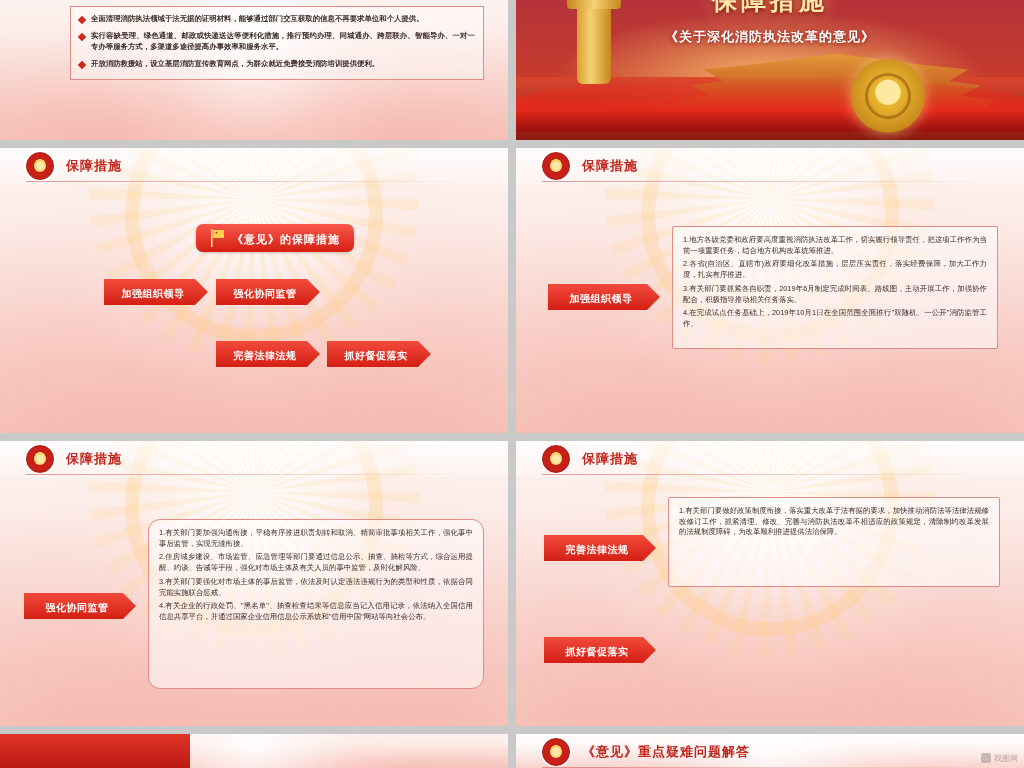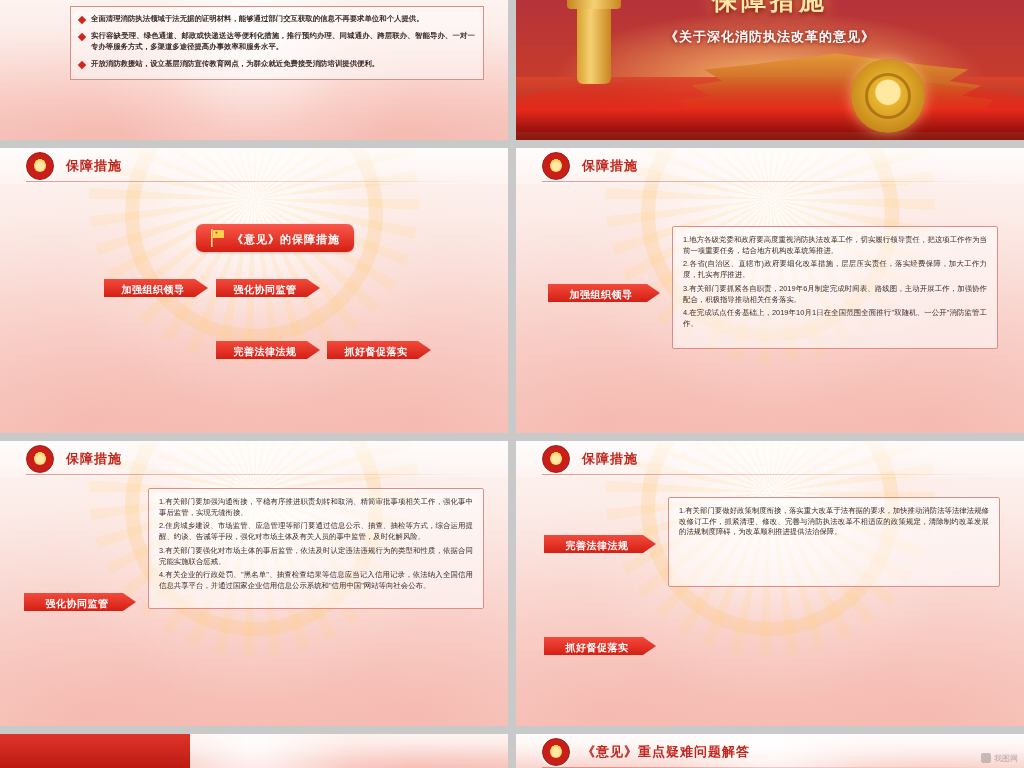--- a/index.html
+++ b/index.html
@@ -87,21 +87,21 @@
   }
   .panel p{
     margin:0 0 3px 0;
     font-size:7.4px;line-height:1.45;color:#3a2a26;
     text-align:justify;
   }
 
   
   .arrow{
     position:absolute;
-    height:18px;
+    height:26px;
     background:linear-gradient(180deg,#f24a3c 0%,#d41f14 100%);
     color:#fff;font-size:10px;font-weight:bold;
     display:flex;align-items:center;justify-content:center;
     padding:4px 14px 0 8px;
     box-sizing:border-box;
     clip-path:polygon(0 0, calc(100% - 13px) 0, 100% 50%, calc(100% - 13px) 100%, 0 100%);
     letter-spacing:.5px;
     box-shadow:0 1px 2px rgba(0,0,0,.18);
   }
 
@@ -290,21 +290,21 @@
     <div class="halo"></div>
     <div class="halo2"></div>
     <div class="hdr">
       <div class="emblem"></div>
       <div class="ttl">保障措施</div>
       <div class="ul"></div>
     </div>
 
     <div class="arrow" style="left:24px;top:152px;width:112px;">强化协同监管</div>
 
-    <div class="panel" style="left:148px;top:47px;right:24px;height:121px;">
+    <div class="panel" style="left:148px;top:78px;right:24px;height:170px;border-radius:12px;">
       <p>1.有关部门要加强沟通衔接，平稳有序推进职责划转和取消、精简审批事项相关工作，强化事中事后监管，实现无缝衔接。</p>
       <p>2.住房城乡建设、市场监管、应急管理等部门要通过信息公示、抽查、抽检等方式，综合运用提醒、约谈、告诫等手段，强化对市场主体及有关人员的事中监管，及时化解风险。</p>
       <p>3.有关部门要强化对市场主体的事后监管，依法及时认定违法违规行为的类型和性质，依据合同完能实施联合惩戒。</p>
       <p>4.有关企业的行政处罚、"黑名单"、抽查检查结果等信息应当记入信用记录，依法纳入全国信用信息共享平台，并通过国家企业信用信息公示系统和"信用中国"网站等向社会公布。</p>
     </div>
   </div>
 
   <div class="slide r5 c2">
     <div class="pinkbg"></div>
     <div class="halo"></div>

